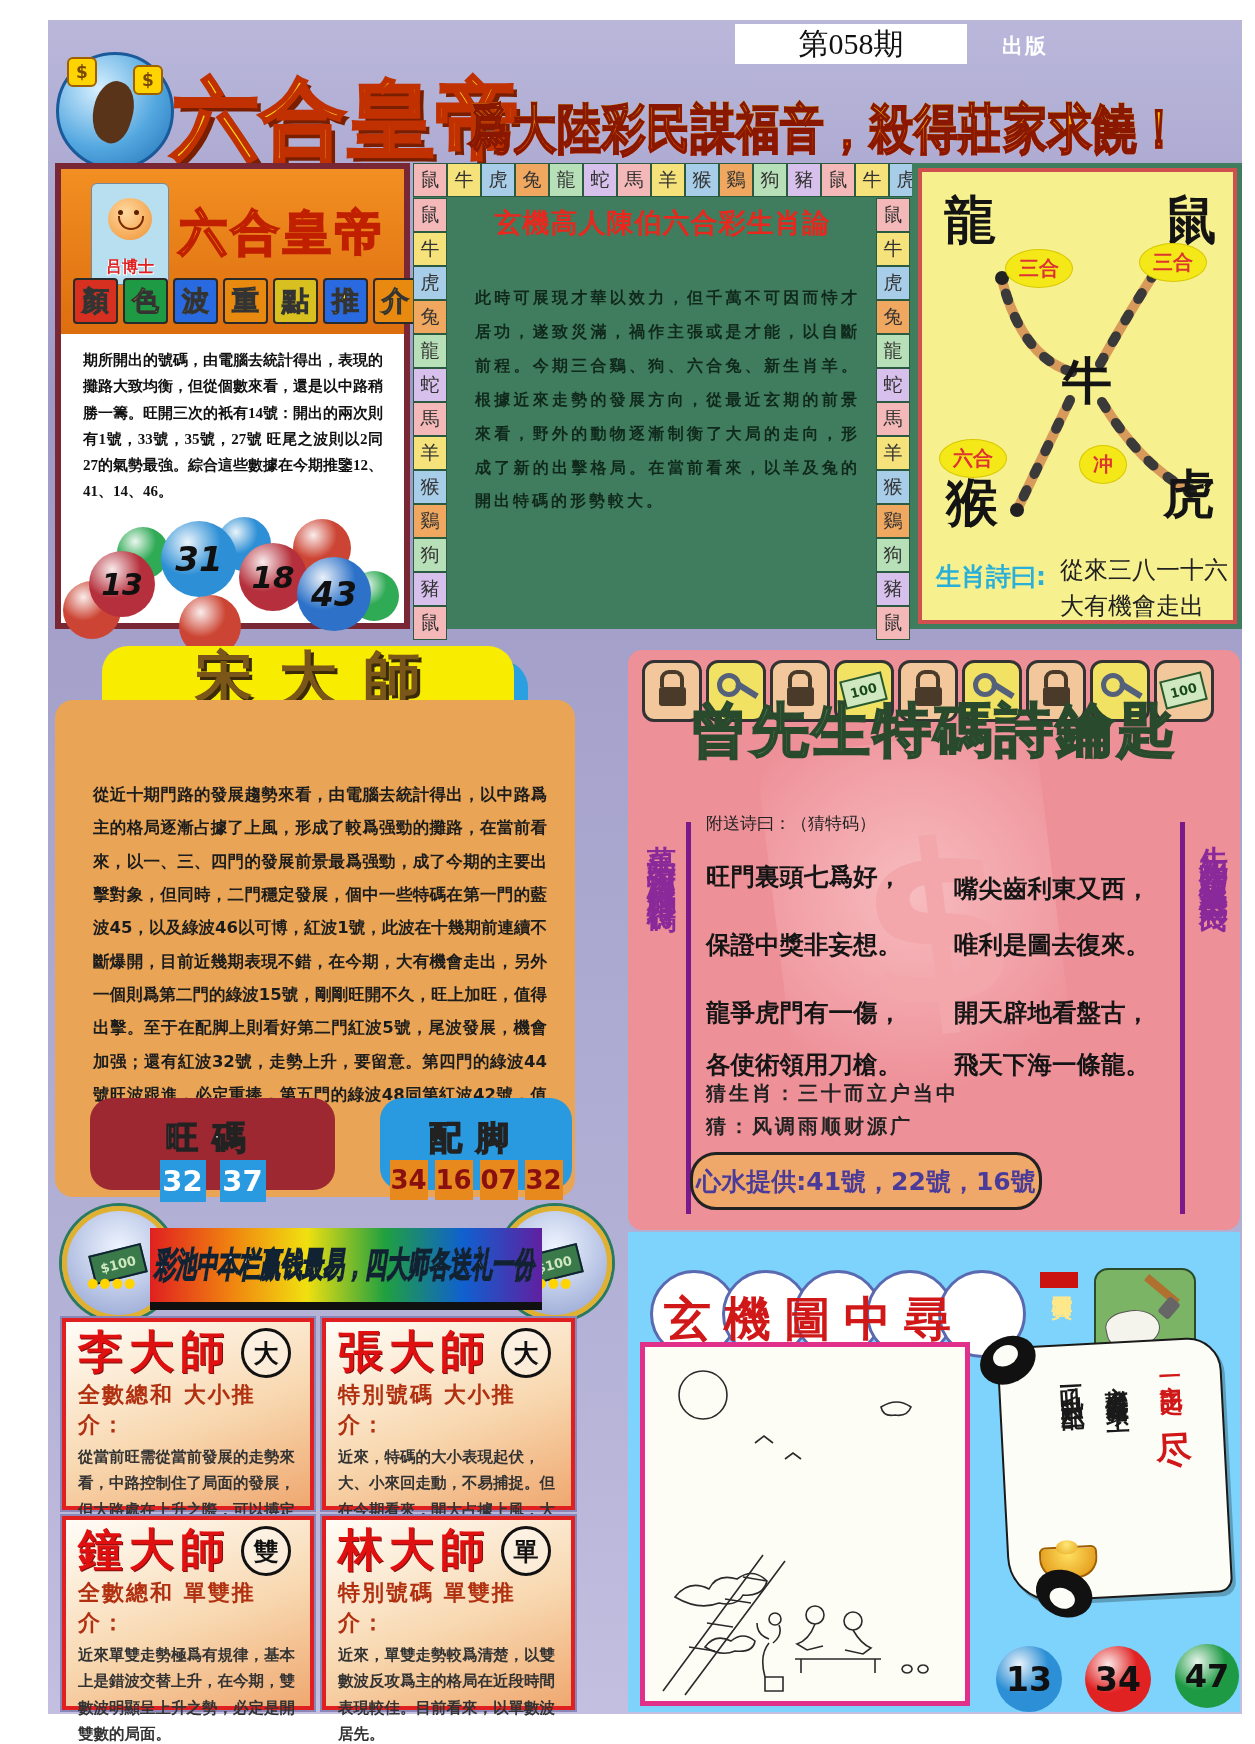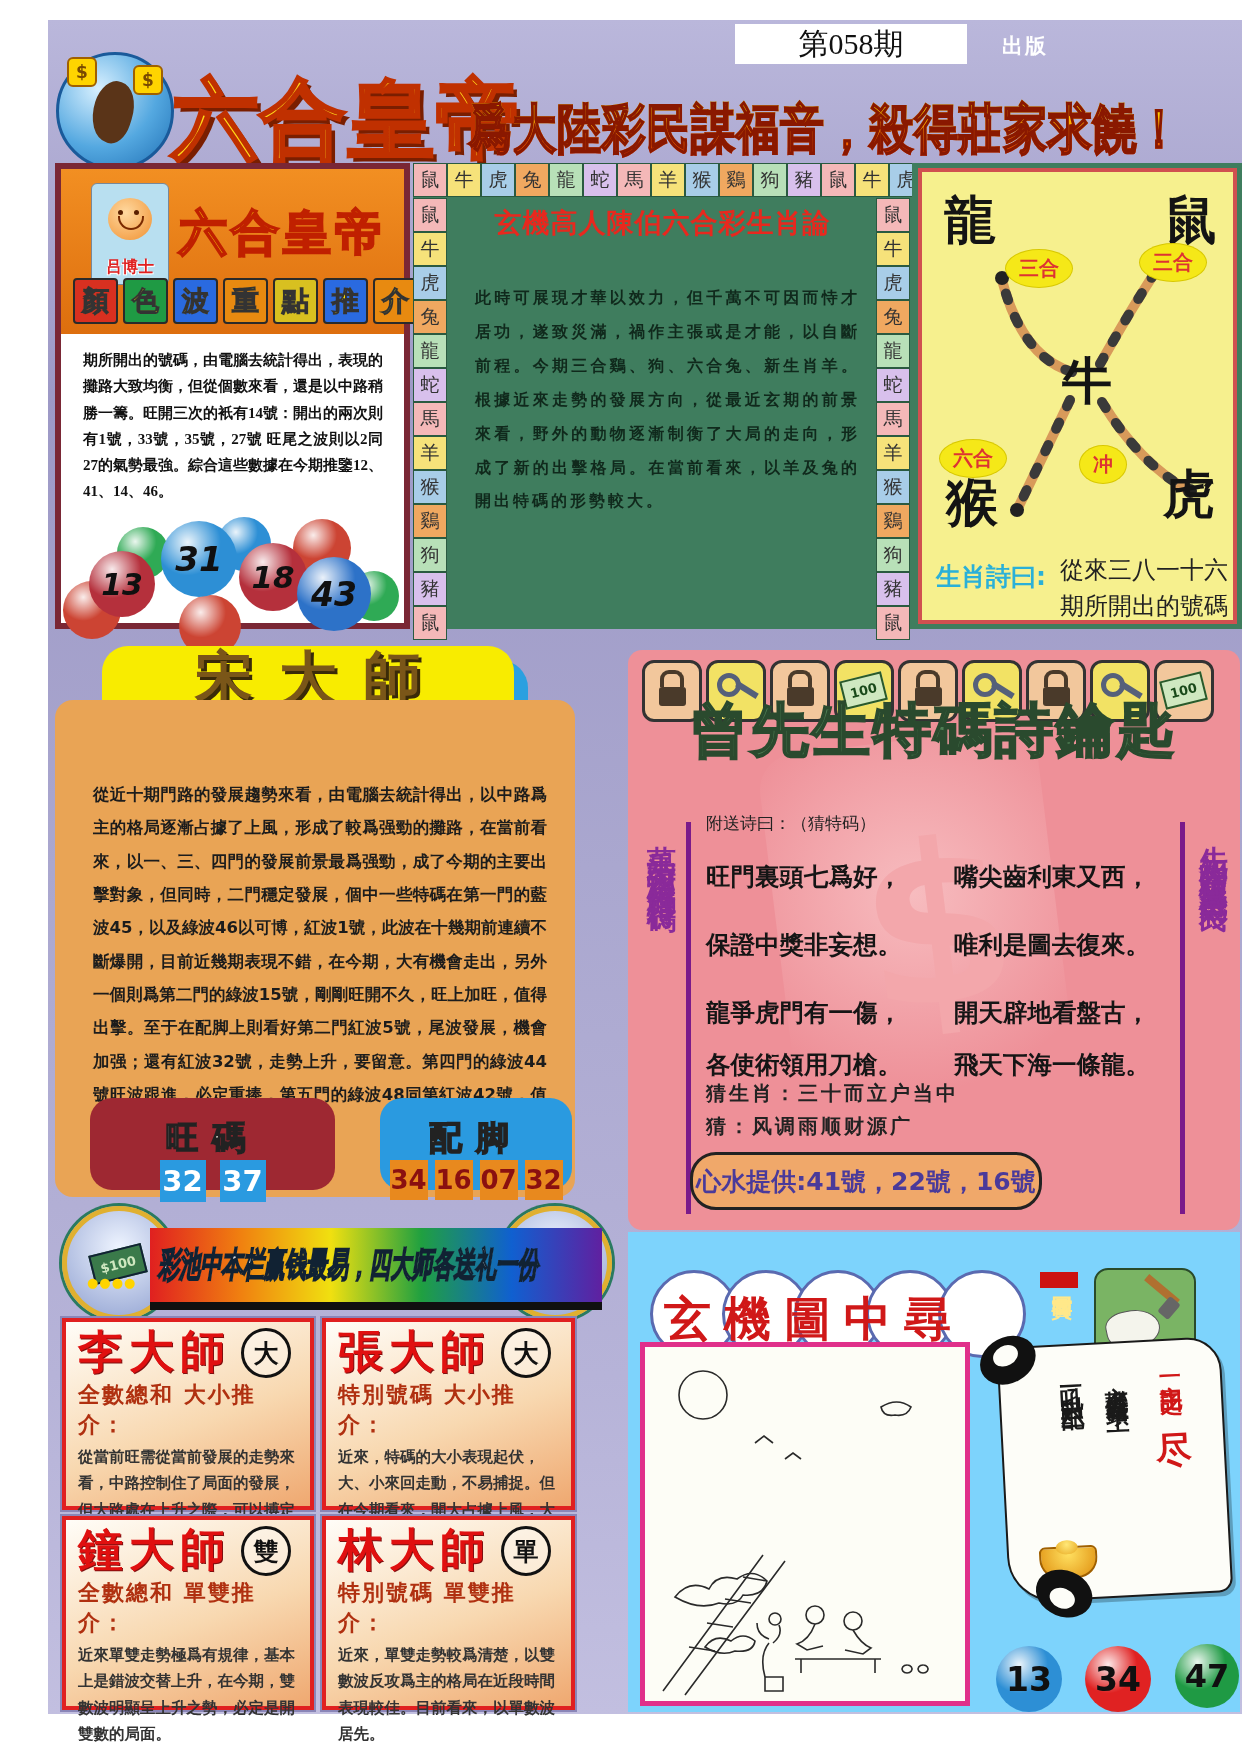--- a/index.html
+++ b/index.html
@@ -138,23 +138,23 @@
   .poem-line{position:absolute;font-size:24.5px;font-weight:900;color:#151515;white-space:nowrap;}
   #zeng-guess1{position:absolute;left:78px;top:430px;font-size:20px;font-weight:bold;color:#222;
     letter-spacing:3px;text-align:center;}
   #zeng-guess2{position:absolute;left:78px;top:463px;font-size:20px;font-weight:bold;color:#222;
     letter-spacing:3px;}
   #zeng-tips{position:absolute;left:62px;top:502px;width:346px;height:52px;background:#f0a86a;
     border:3px solid #222;border-radius:26px;display:flex;align-items:center;justify-content:center;
     font-size:25px;font-weight:900;color:#4a3a9a;}
 
   
-  #banner-bar{left:150px;top:1228px;width:452px;height:74px;
+  #banner-bar{left:150px;top:1228px;width:392px;height:74px;
     background:linear-gradient(90deg,#e02020,#f08010,#f0e010,#20a040,#1060d0,#6020a0);
-    border-bottom:8px solid #101010;display:flex;align-items:center;justify-content:flex-start;}
+    border-bottom:8px solid #101010;display:flex;align-items:center;justify-content:flex-end;}
   #banner-text{font-size:22px;font-weight:900;font-style:italic;color:#fff;white-space:nowrap;
     -webkit-text-stroke:1px #123;transform:scale(.96,1.55);}
   .medallion{width:104px;height:104px;border-radius:50%;border:5px solid #e0b030;
     background:radial-gradient(circle at 50% 35%,#eef4ff,#8fa0d0);box-shadow:0 0 0 3px #2a7a60;}
   .medallion .cash{position:absolute;left:24px;top:38px;width:50px;height:26px;background:#3a7a4a;
     border:2px solid #123;transform:rotate(-14deg);color:#cfe8c0;font-size:13px;font-weight:bold;
     display:flex;align-items:center;justify-content:center;}
   .medallion .coins{position:absolute;left:20px;top:64px;font-size:13px;color:#ffd400;letter-spacing:1px;}
   .mbox{background:linear-gradient(160deg,#fffdf8 0%,#f8d8b0 55%,#efa870 100%);
     border:4px solid #e02020;box-shadow:0 0 0 2px #8a86b8;box-sizing:border-box;padding:6px 10px 0 12px;
@@ -348,21 +348,21 @@
       <div class="zc-corner serif" style="left:24px;top:296px;">猴</div>
       <div class="zc-corner serif" style="right:18px;top:288px;">虎</div>
       <div class="zc-center serif" style="left:140px;top:176px;">牛</div>
       <div class="rel-oval" style="left:84px;top:78px;">三合</div>
       <div class="rel-oval" style="left:218px;top:72px;">三合</div>
       <div class="rel-oval" style="left:18px;top:268px;">六合</div>
       <div class="rel-oval" style="left:158px;top:274px;">冲</div>
       <div id="zc-poem-label">生肖詩曰:</div>
       <div id="zc-poem" class="serif">
         <div>從來三八一十六</div>
-        <div>期所開出的號碼</div>
+        <div>大有機會走出</div>
       </div>
     </div>
   </div>
 
   <div id="song-shadow" class="abs"></div>
   <div id="song-card" class="abs">
     <div id="song-title" class="serif">宋大師</div>
     <div id="song-sub">膽拖脚特別推介</div>
   </div>
   <div id="song-body-box" class="abs">
@@ -401,21 +401,21 @@
     <div id="zeng-title" class="serif">曾先生特碼詩鑰匙</div>
     <div id="zeng-barleft"></div>
     <div id="zeng-vleft" class="vert serif">萬千詩句玄機一觸得特碼</div>
     <div id="zeng-barright"></div>
     <div id="zeng-vright" class="vert serif">先生相贈窺破天機爲彩民</div>
     <div id="zeng-intro">附送诗曰：（猜特码）</div>
     <div class="poem-line" style="left:78px;top:210px;">旺門裏頭七爲好，</div>
     <div class="poem-line" style="left:78px;top:278px;">保證中獎非妄想。</div>
     <div class="poem-line" style="left:78px;top:346px;">龍爭虎門有一傷，</div>
     <div class="poem-line" style="left:78px;top:398px;">各使術領用刀槍。</div>
-    <div class="poem-line" style="left:326px;top:210px;text-align:right;">嘴尖齒利東又西，</div>
+    <div class="poem-line" style="left:326px;top:222px;text-align:right;">嘴尖齒利東又西，</div>
     <div class="poem-line" style="left:326px;top:278px;">唯利是圖去復來。</div>
     <div class="poem-line" style="left:326px;top:346px;">開天辟地看盤古，</div>
     <div class="poem-line" style="left:326px;top:398px;">飛天下海一條龍。</div>
     <div id="zeng-guess1" class="serif">猜生肖：三十而立户当中</div>
     <div id="zeng-guess2" class="serif">猜：风调雨顺财源广</div>
     <div id="zeng-tips">心水提供:41號，22號，16號</div>
   </div>
 
   <div class="medallion abs" style="left:62px;top:1206px;">
     <div class="cash">$100</div>

